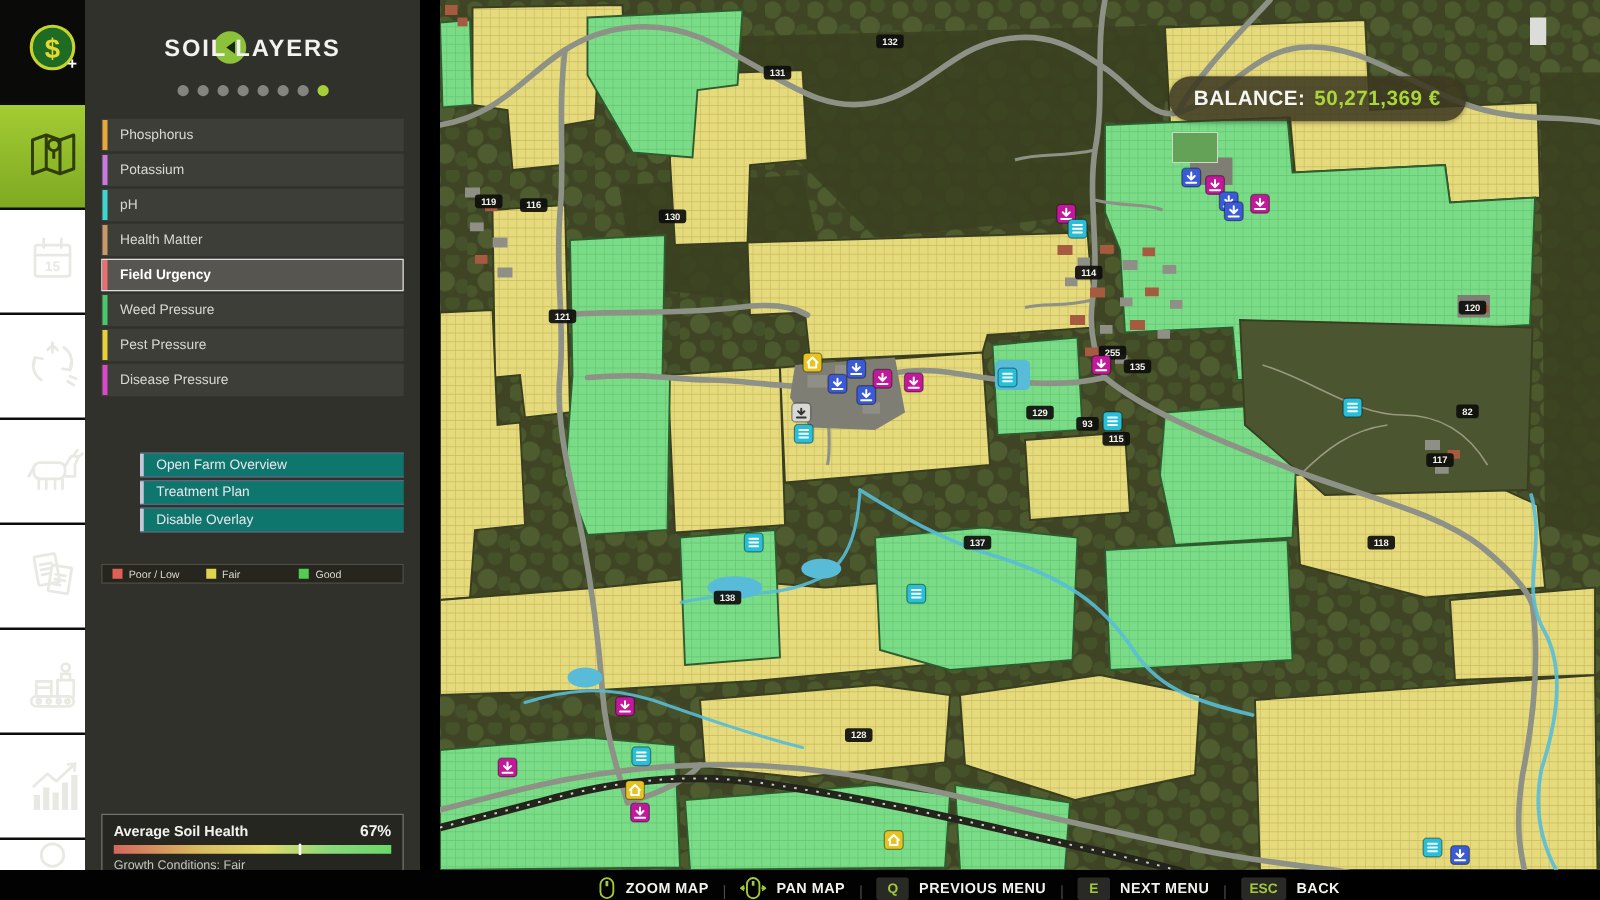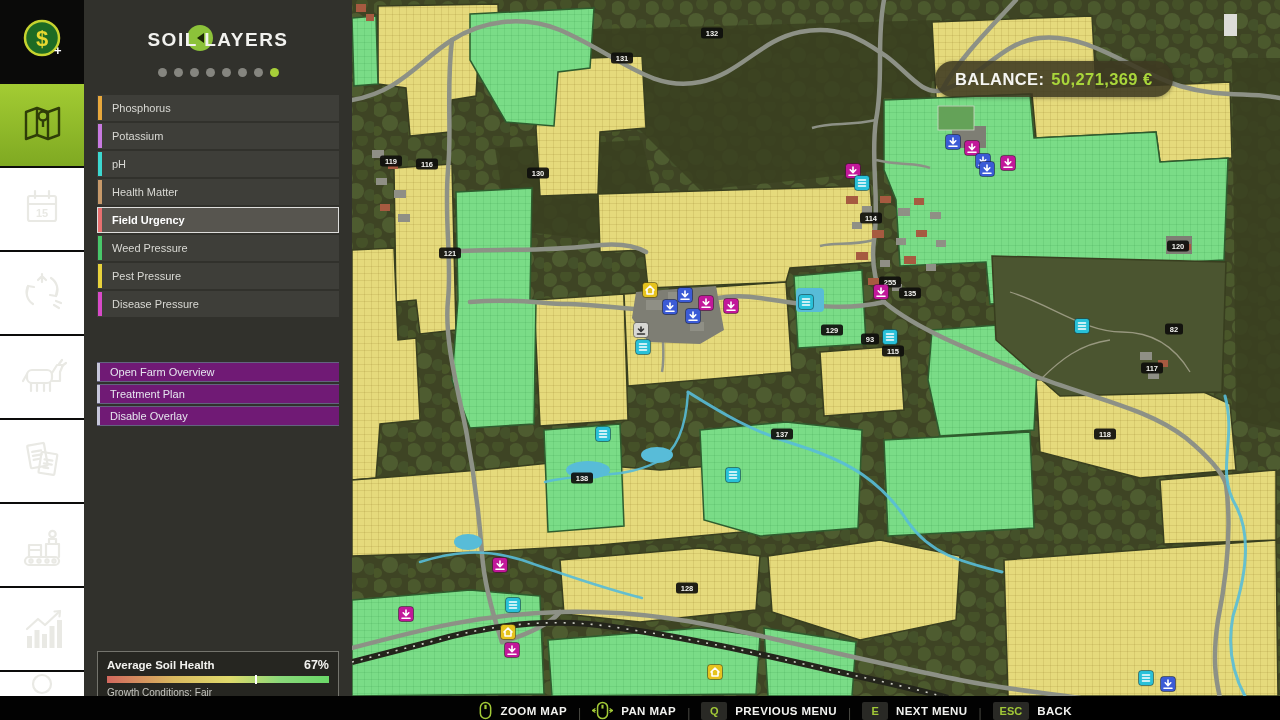--- a/index.html
+++ b/index.html
@@ -12,21 +12,21 @@
   .side-tab { position:relative; width:84px; height:82px; margin-bottom:2px;
     background:#ffffff; display:flex; align-items:center; justify-content:center; }
   .side-tab.first { background:#0a0a09; }
   .side-tab.active { background:linear-gradient(180deg,#a3cc33,#7fa922); }
   .side-tab.active::after { content:""; position:absolute; right:-7px; top:50%; margin-top:-7px;
     border:7px solid transparent; border-left-color:#10100e; border-right-width:0; }
   .side-tab svg { width:56px; height:56px; }
   .side-tab.cut { height:24px; overflow:hidden; margin-bottom:0; }
 
   
-  .panel { position:absolute; left:84px; top:0; width:268px; height:698px; background:#31312c; }
+  .panel { position:absolute; left:68px; top:0; width:268px; height:698px; background:#31312c; }
   .panel-header { position:relative; height:66px; }
   .panel-title { position:absolute; left:0; right:0; top:40px; text-align:center;
     color:#f2f2ef; font-size:19px; font-weight:bold; letter-spacing:1.5px; transform:translateY(-50%); }
   .nav-circle { position:absolute; top:38px; width:26px; height:26px; border-radius:50%;
     background:#8cc23a; transform:translateY(-50%); display:flex; align-items:center; justify-content:center; cursor:pointer; }
   .nav-circle.left { left:103px; } .nav-circle.right { left:311px; }
   .tri-l { width:0; height:0; border:5px solid transparent; border-right:7px solid #1c2605; margin-left:-4px; }
   .tri-r { width:0; height:0; border:5px solid transparent; border-left:7px solid #1c2605; margin-right:-4px; }
   .dots { position:absolute; left:0; right:0; top:68px; display:flex; justify-content:center; gap:7px; }
   .dot { width:9px; height:9px; border-radius:50%; background:#85857f; }
@@ -34,23 +34,23 @@
 
   .layer-list { position:absolute; left:13px; top:95px; width:242px; }
   .layer-row { position:relative; height:26px; margin-bottom:2px; background:#3e3e39;
     display:flex; align-items:center; padding-left:14px; border:1px solid transparent; cursor:pointer; }
   .layer-row .cbar { position:absolute; left:0; top:0; bottom:0; width:4px; }
   .layer-row .lbl { font-size:11px; color:#d9d9d4; }
   .layer-row.selected { background:#57554f; border-color:#dededc; }
   .layer-row.selected .lbl { color:#ffffff; font-weight:bold; }
 
   .action-list { position:absolute; left:13px; top:362px; width:242px; }
-  .action-btn { position:relative; height:20px; margin-bottom:2px; background:#701a75;
+  .action-btn { position:relative; height:20px; margin-bottom:2px; background:#0f766e;
     border-top:1px solid #63637f; border-bottom:1px solid #63637f;
-    display:flex; align-items:center; padding-left:13px; cursor:pointer; }
+    display:flex; align-items:center; padding-left:13px; cursor:pointer;margin-left:31px; }
   .action-btn .abar { position:absolute; left:0; top:0; bottom:0; width:3px; background:#c7c7da; }
   .action-btn .lbl { font-size:11px; color:#e6e6ef; }
 
   .legend-box { position:absolute; left:13px; top:451px; width:242px; height:16px;
     background:#26261f; border:1px solid #4e4e46; display:flex; align-items:center; padding:0 8px; }
   .legend-item { flex:1; display:flex; align-items:center; gap:5px; }
   .legend-sq { width:8px; height:8px; }
   .legend-item .lbl { font-size:8.5px; color:#d8d8d2; }
 
   .health-box { position:absolute; left:13px; top:651px; width:242px; height:46px;
@@ -253,20 +253,34 @@
         <div class="abar"></div>
         <span class="lbl">Open Farm Overview</span>
       </div>
       <div class="action-btn">
         <div class="abar"></div>
         <span class="lbl">Treatment Plan</span>
       </div>
       <div class="action-btn">
         <div class="abar"></div>
         <span class="lbl">Disable Overlay</span>
+      </div>
+    </div>
+  <div class="legend-box" id="legendBox">
+      <div class="legend-item">
+        <div class="legend-sq" style="background: rgb(224, 96, 88);"></div>
+        <span class="lbl">Poor / Low</span>
+      </div>
+      <div class="legend-item">
+        <div class="legend-sq" style="background: rgb(224, 212, 76);"></div>
+        <span class="lbl">Fair</span>
+      </div>
+      <div class="legend-item">
+        <div class="legend-sq" style="background: rgb(82, 204, 82);"></div>
+        <span class="lbl">Good</span>
       </div>
     </div>
   <div class="health-box">
     <div class="health-top">
       <span class="health-title">Average Soil Health</span>
       <span class="health-val">67%</span>
     </div>
     <div class="health-bar">
       <div class="health-marker" id="healthMarker" style="left: calc(67% - 1px);"></div>
     </div>

